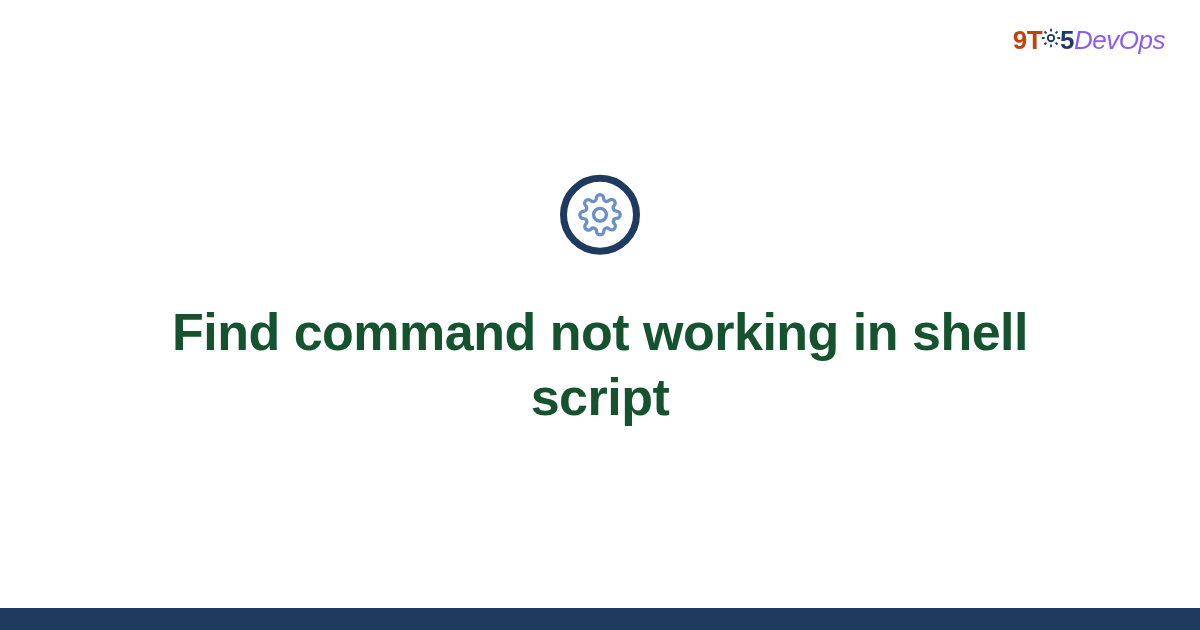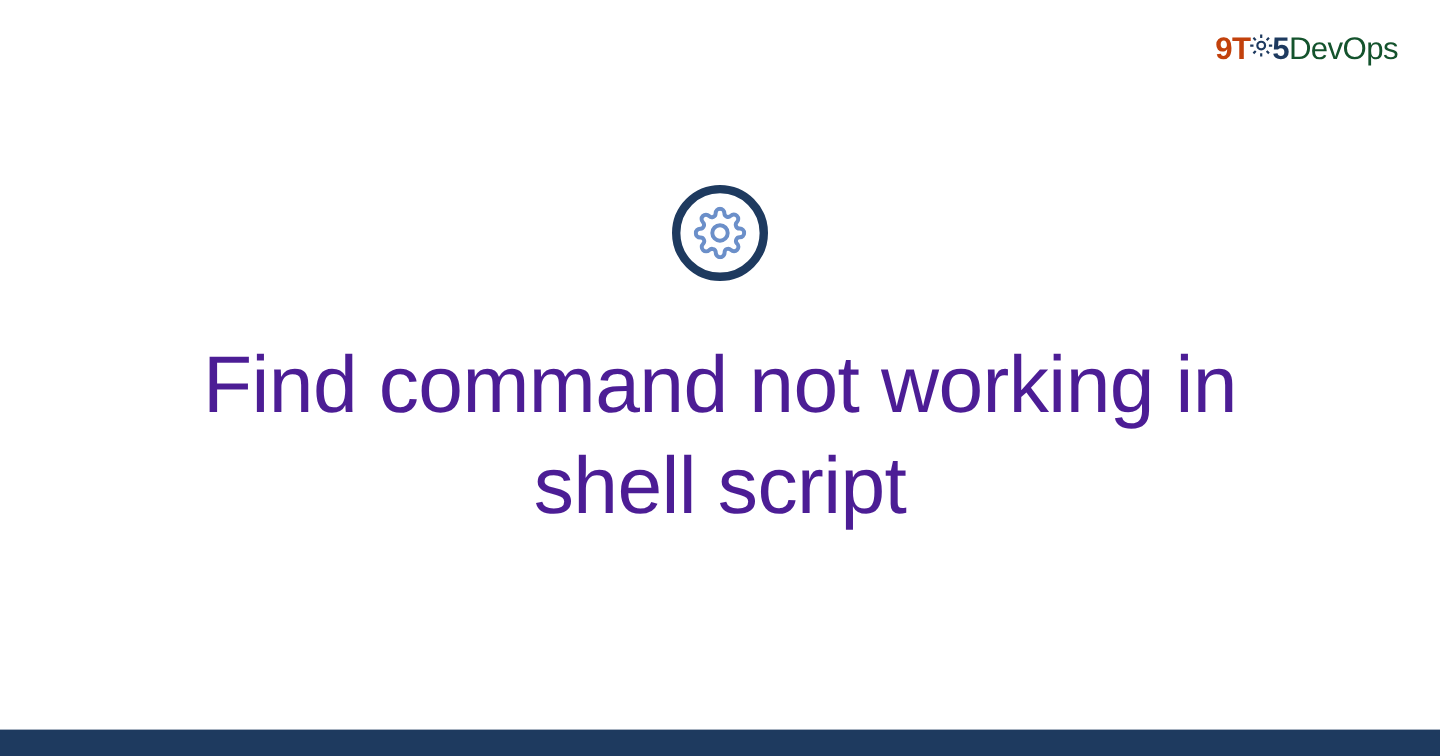--- a/index.html
+++ b/index.html
@@ -36,22 +36,23 @@
       margin: 0 -2px;
       position: relative;
       top: -2px;
     }
     
     .logo-5 {
       color: #1e3a5f;
     }
     
     .logo-devops {
-      color: #14532d;
+      color: #8b5cf6;
       font-weight: 500;
+      font-style: italic;
     }
     
     .center-content {
       position: absolute;
       top: 50%;
       left: 50%;
       transform: translate(-50%, -55%);
       text-align: center;
       width: 100%;
     }
@@ -61,23 +62,23 @@
       align-items: center;
       justify-content: center;
       width: 80px;
       height: 80px;
       border: 7px solid #1e3a5f;
       border-radius: 50%;
       margin-bottom: 45px;
     }
     
     .title {
-      font-size: 67px;
-      font-weight: 400;
-      color: #4c1d95;
+      font-size: 52px;
+      font-weight: 700;
+      color: #14532d;
       line-height: 1.25;
       max-width: 920px;
       margin: 0 auto;
       letter-spacing: -0.5px;
     }
     
     .bottom-bar {
       position: absolute;
       bottom: 0;
       left: 0;

